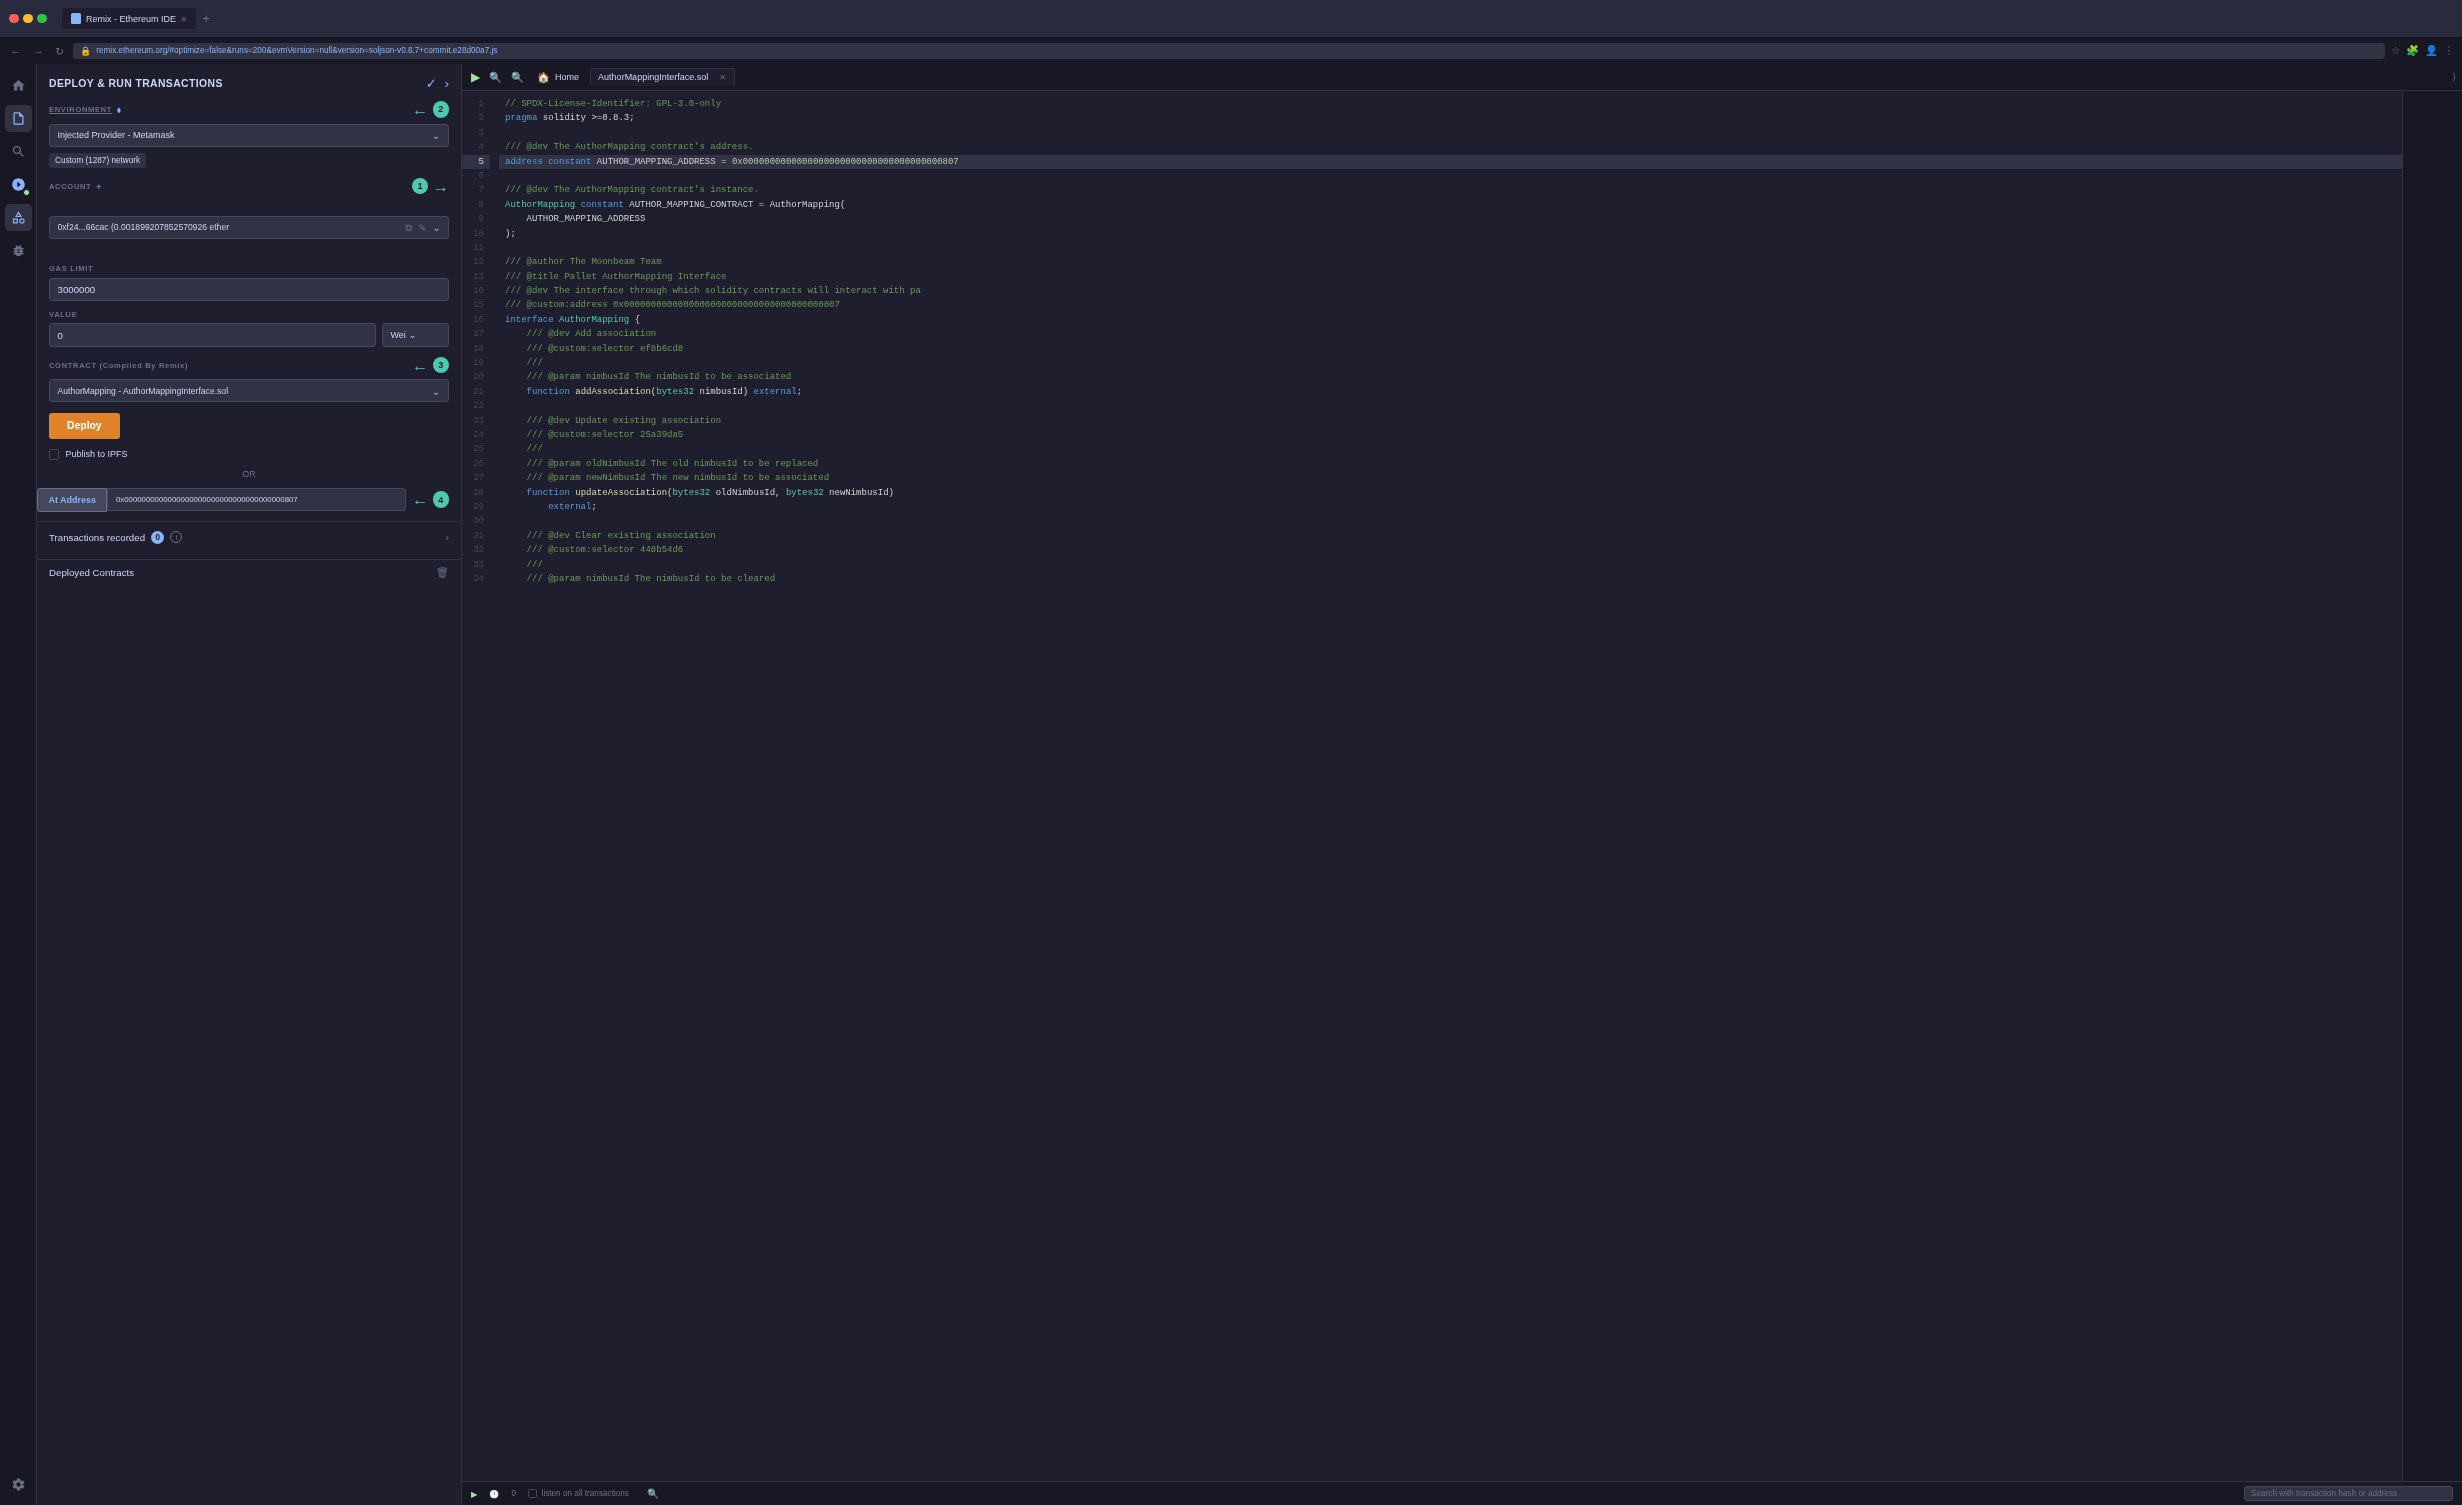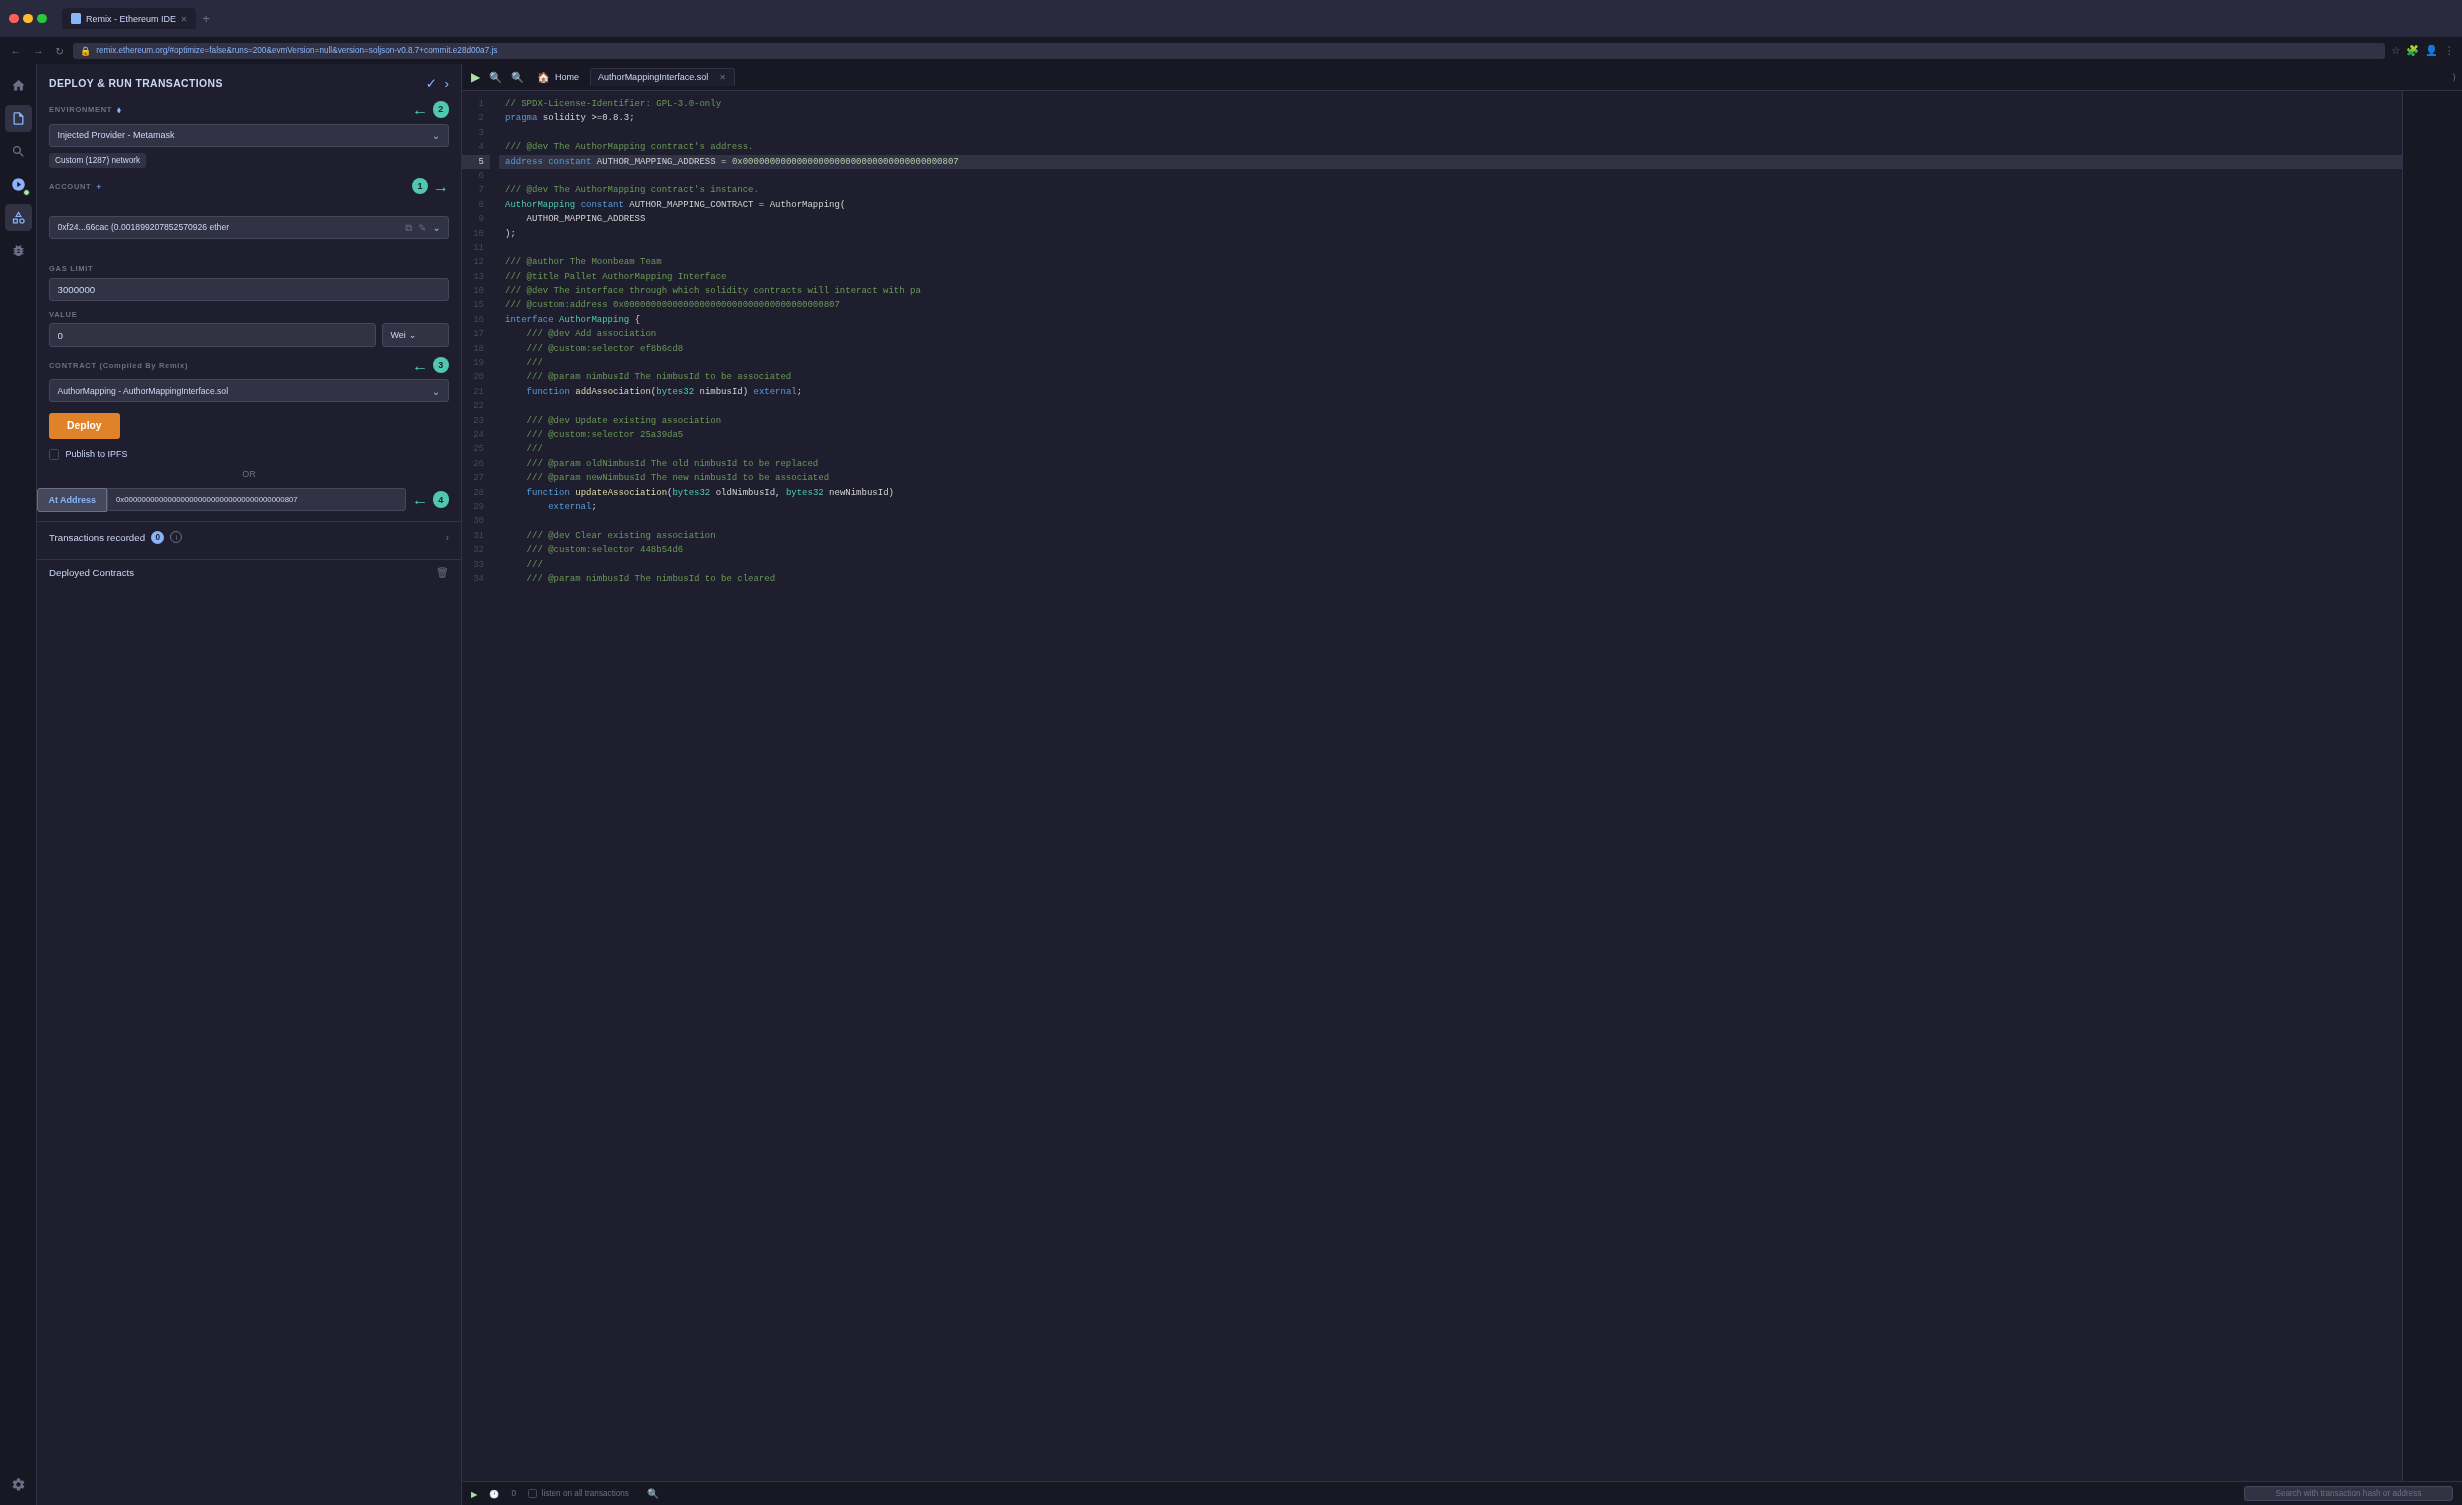--- a/index.html
+++ b/index.html
@@ -485,21 +485,20 @@
       background: #313244;
       border: 0.7px solid #45475a;
       border-radius: 3px;
       padding: 2.2px 6px;
       color: #6c7086;
       font-size: 8.2px;
       width: 209px;
       display: flex;
       align-items: center;
       gap: 4.5px;
-      justify-content: center;
     }
 
     
     .minimap {
       width: 60px;
       background: #181825;
       border-left: 0.7px solid #313244;
       flex-shrink: 0;
     }
 
@@ -588,21 +587,21 @@
     <div class="panel-header">
       <span class="panel-title">DEPLOY &amp; RUN TRANSACTIONS</span>
       <div class="panel-header-icons">
         <span style="color:#89b4fa;font-size:13.4px;">✓</span>
         <span style="color:#89b4fa;font-size:13.4px;">›</span>
       </div>
     </div>
 
     <div style="display:flex;align-items:center;justify-content:space-between;padding:0 12px 1.5px;">
       <div style="display:flex;align-items:center;gap:4.5px;">
-        <span class="section-label" style="padding:0;">ENVIRONMENT</span>
+        <span class="section-label" style="padding:0;text-decoration:underline;">ENVIRONMENT</span>
         <span style="color:#89b4fa;font-size:9.7px;">⬧</span>
       </div>
 
       <div style="display:flex;align-items:center;gap:4.5px;color:#4ec9b0;">
         <span style="font-size:16.4px;font-weight:bold;">←</span>
         <div class="annotation-number">2</div>
       </div>
     </div>
     <div class="dropdown-select">
       <span>Injected Provider - Metamask</span>

